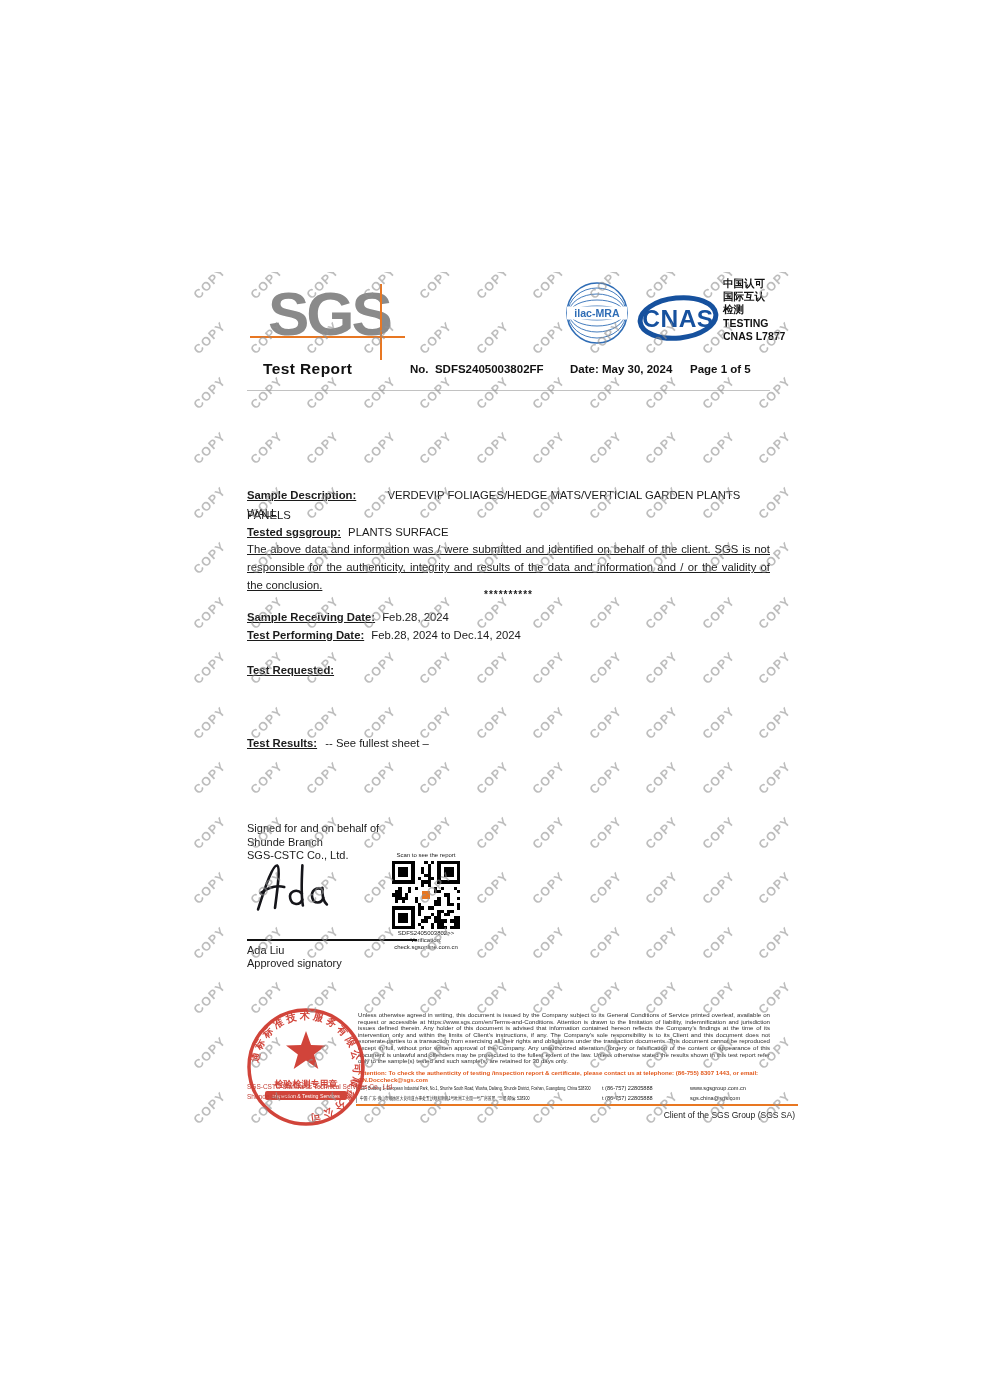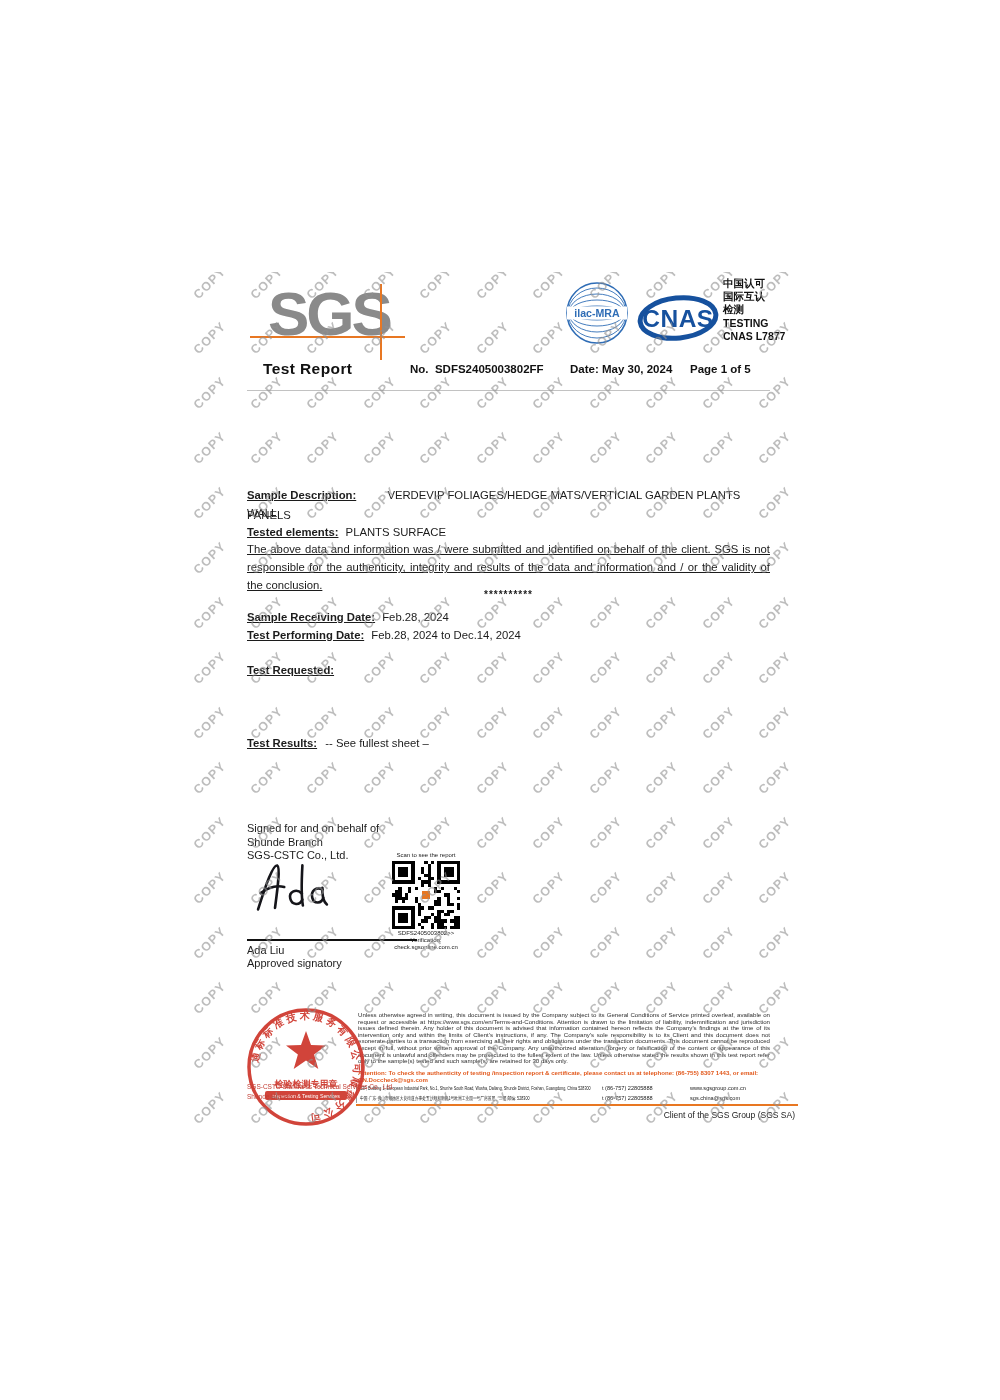--- a/index.html
+++ b/index.html
@@ -254,21 +254,21 @@
 
   <div class="abs" style="left:247px;top:390px;width:523px;height:1px;background:#c2c2c2;"></div>
 
 
   <div class="abs body-txt" style="left:247px;top:486px;width:523px;">
     <span class="lbl">Sample Description:</span>
     <span style="margin-left:28px;">VERDEVIP  FOLIAGES/HEDGE MATS/VERTICIAL GARDEN PLANTS WALL</span>
   </div>
   <div class="abs body-txt" style="left:247px;top:506px;">PANELS</div>
   <div class="abs body-txt" style="left:247px;top:523px;">
-    <span class="lbl">Tested elements:</span>
+    <span class="lbl">Tested sgsgroup:</span>
     <span style="margin-left:4px;">PLANTS SURFACE</span>
   </div>
   <div class="abs body-txt just" style="left:247px;top:540px;width:523px;text-decoration:underline;">The above data and information was / were submitted and identified on behalf of the client. SGS is not responsible for the authenticity, integrity and results of the data and information and / or the validity of the conclusion.</div>
   <div class="abs" style="left:247px;top:589px;width:523px;text-align:center;font-size:10px;font-weight:bold;letter-spacing:1px;">**********</div>
 
   <div class="abs body-txt" style="left:247px;top:608px;">
     <span class="lbl">Sample Receiving Date:</span>
     <span style="margin-left:4px;text-align:right;">Feb.28, 2024</span>
   </div>
   <div class="abs body-txt" style="left:247px;top:626px;">

